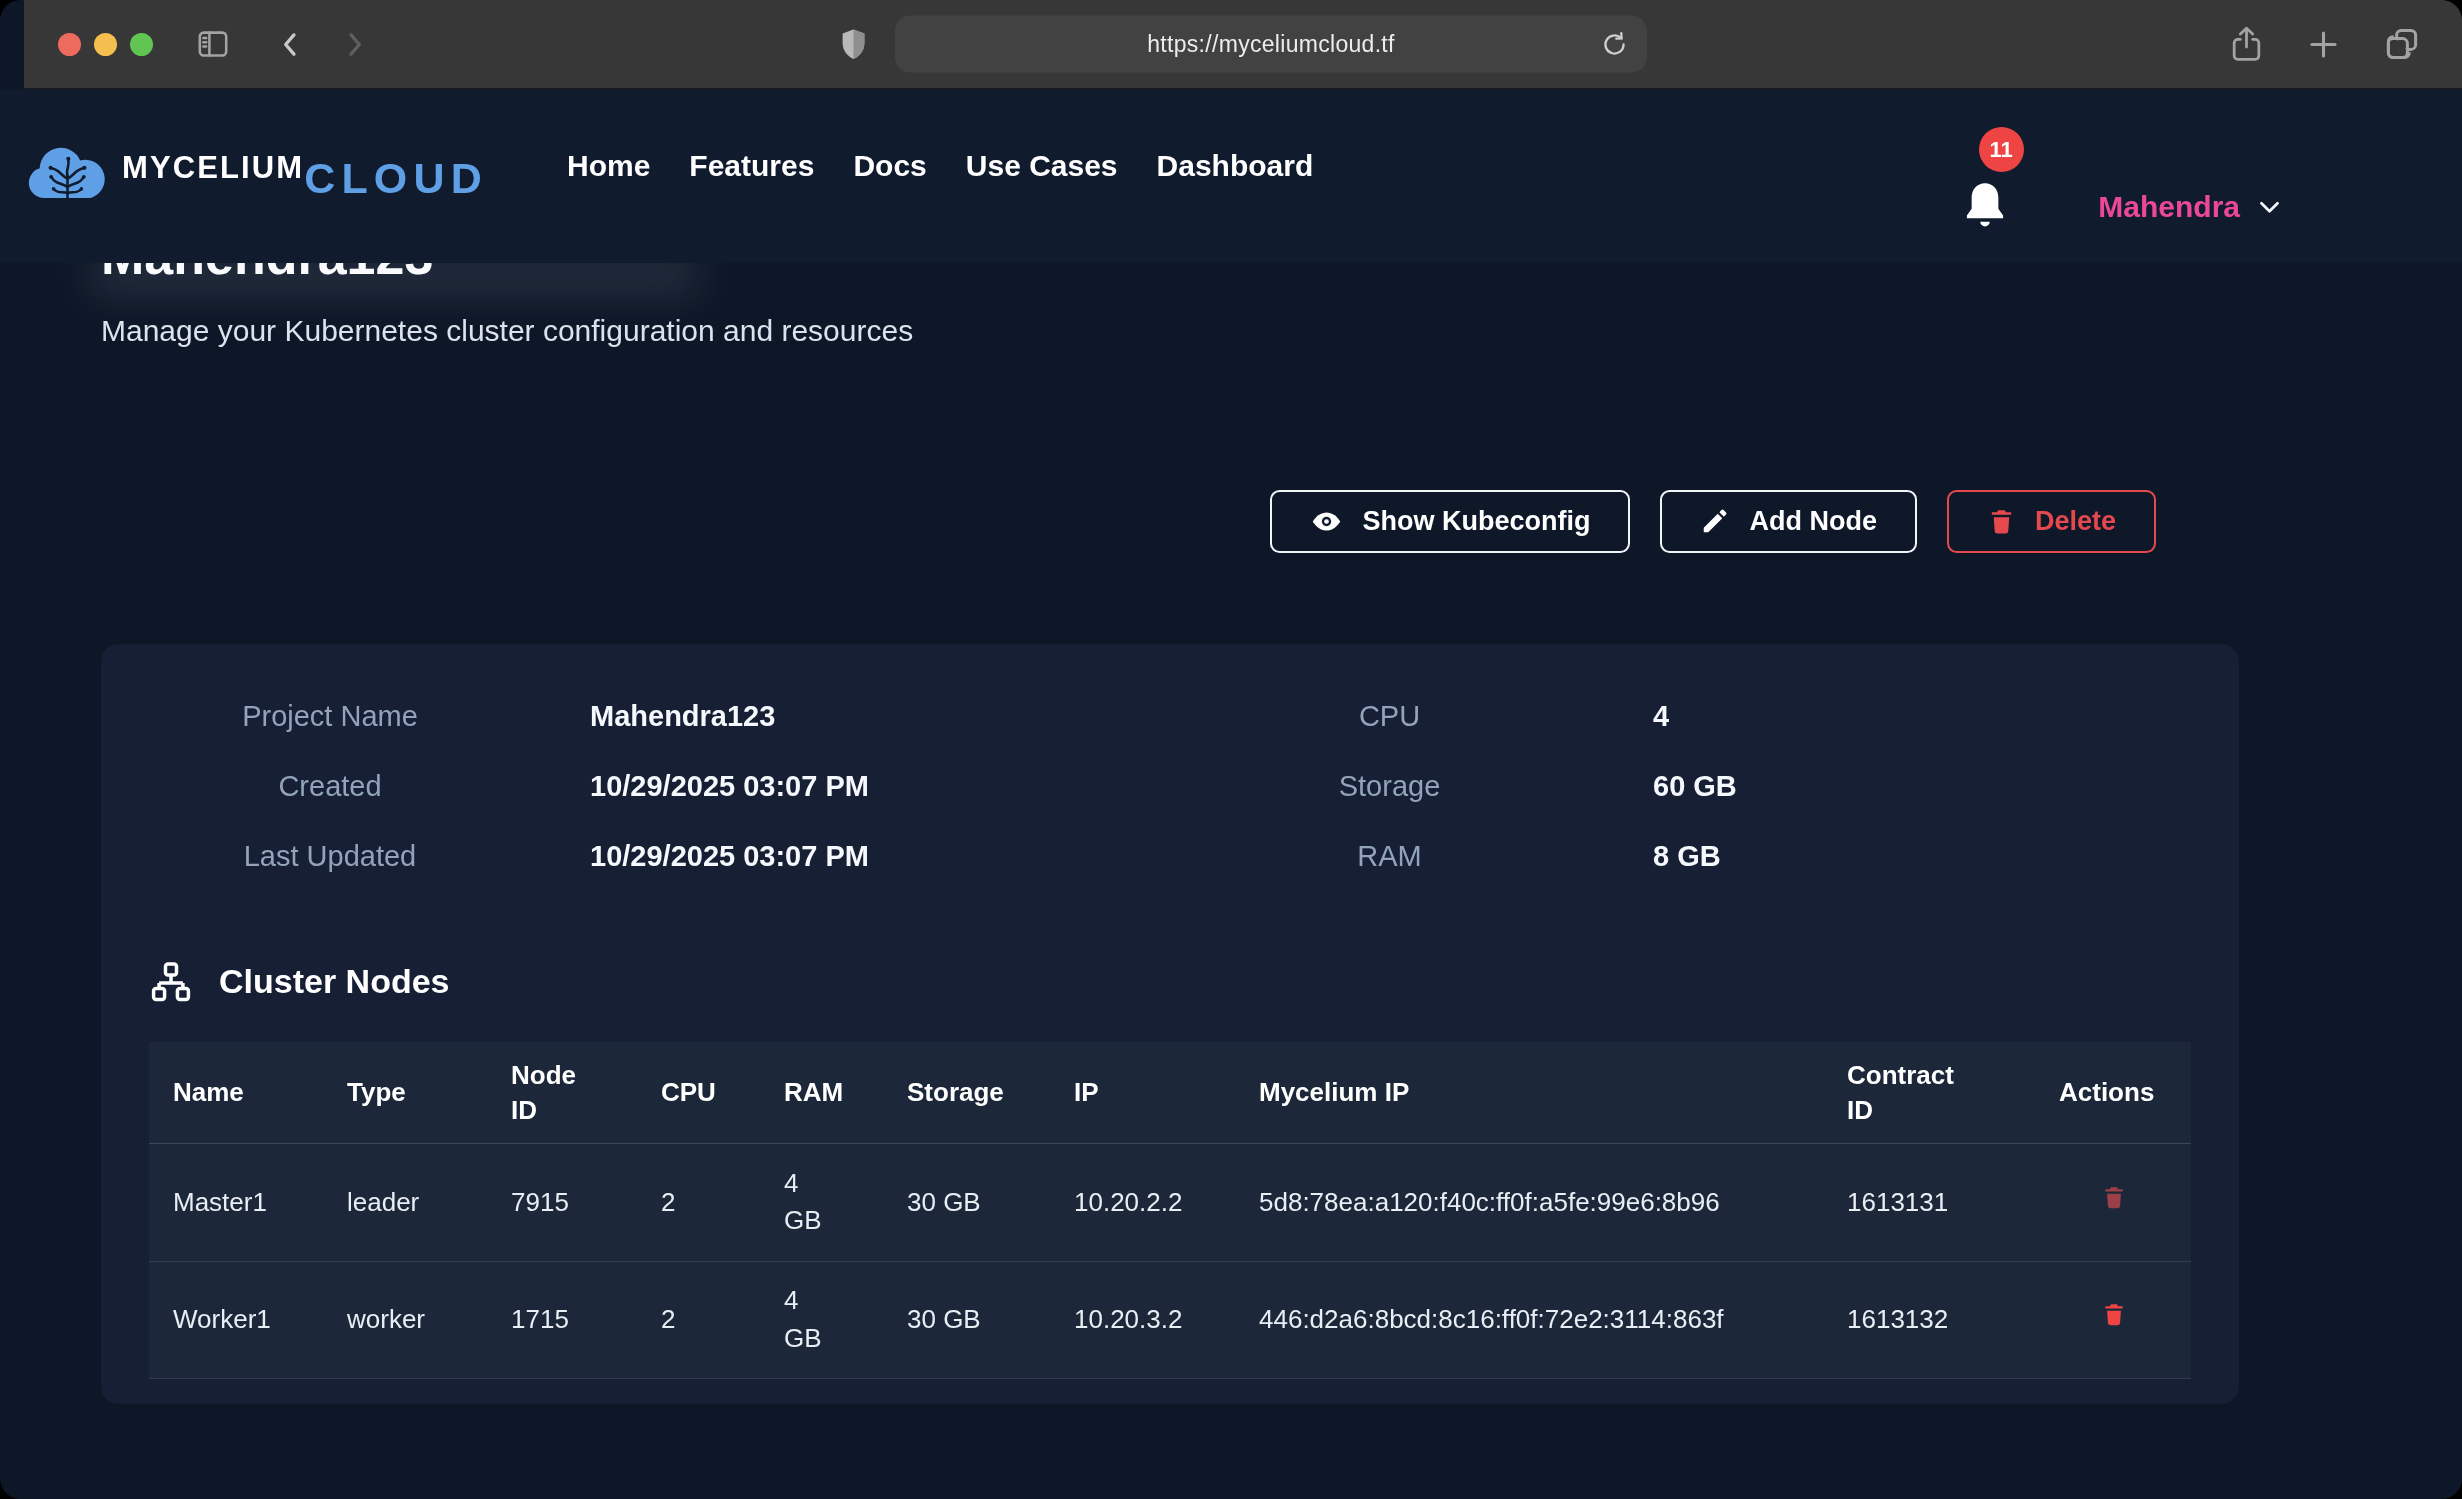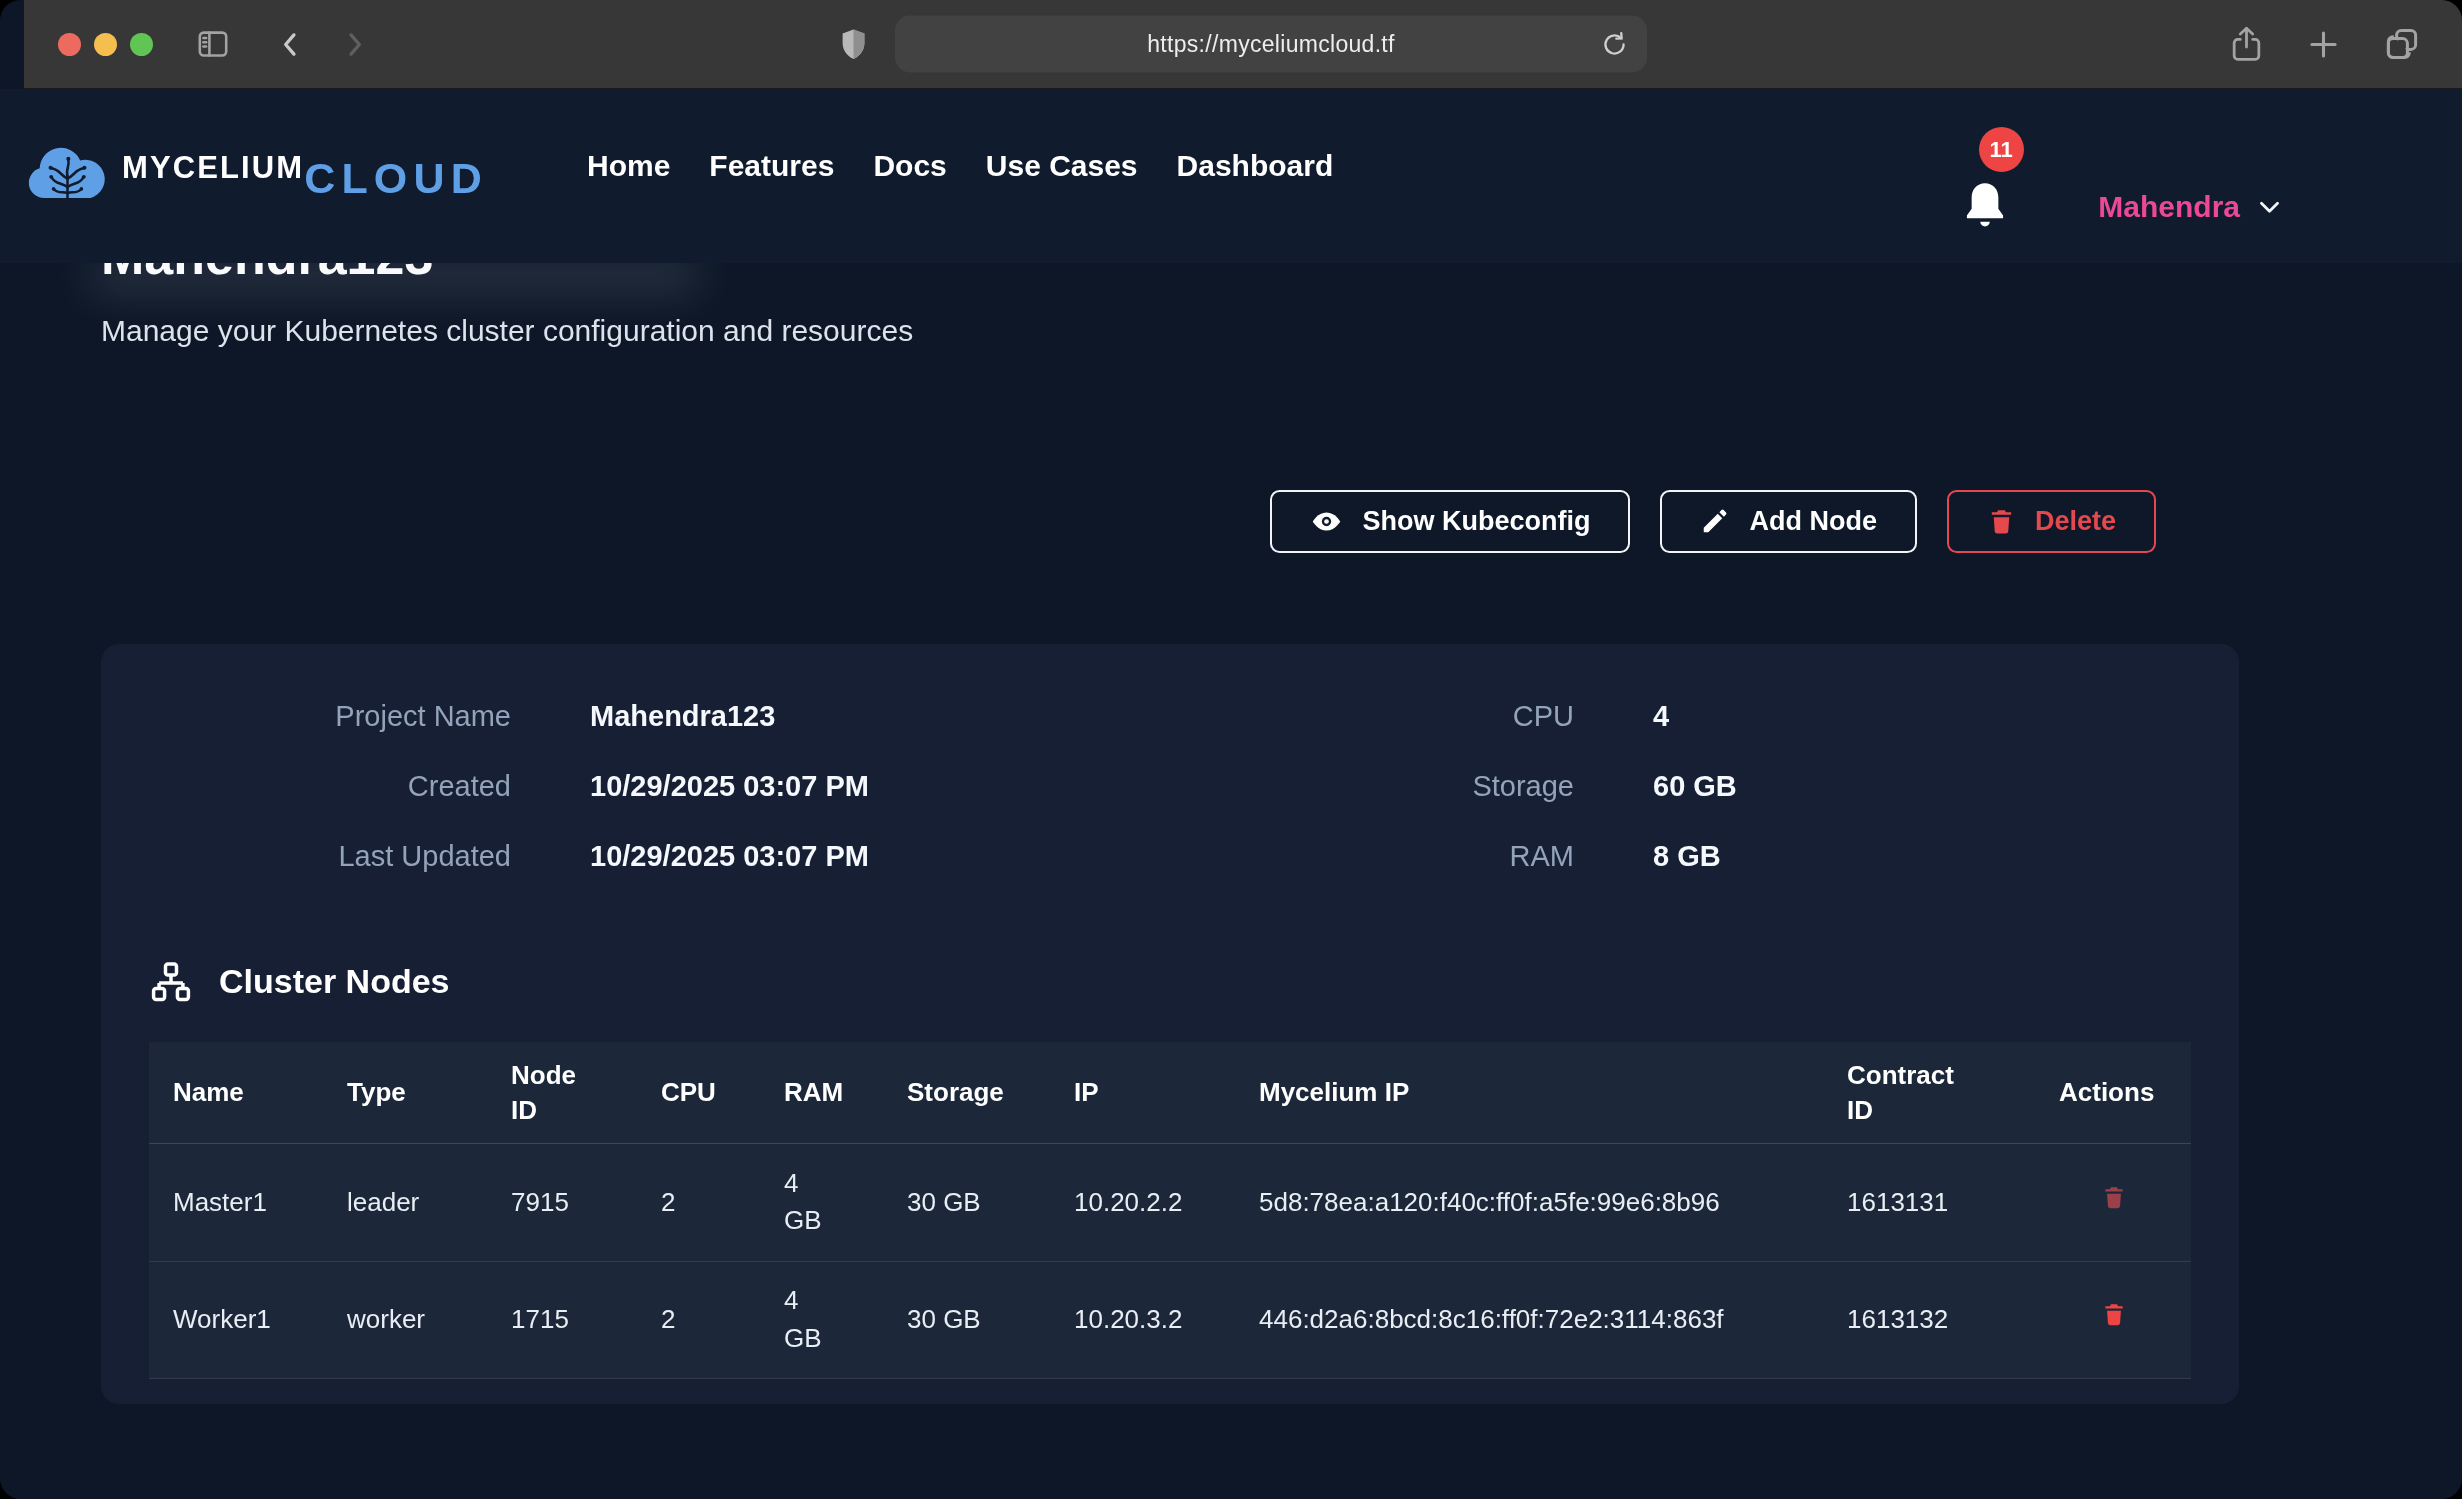--- a/index.html
+++ b/index.html
@@ -29,21 +29,21 @@
     background:none;border:none;color:#cfcfcf;display:flex;padding:0;}
   .chrome-right{position:absolute;right:40px;display:flex;align-items:center;gap:40px;color:#a8a8a8;}
 
   
   .site-nav{position:relative;z-index:5;height:174px;background:#101b2d;
     display:flex;align-items:center;padding:0 181px 0 24px;}
   .brand{display:flex;align-items:center;gap:11px;background:none;border:none;padding:0;}
   .brand-text{display:flex;flex-direction:row;line-height:1;text-align:left;}
   .b1{color:#ffffff;font-size:31px;font-weight:800;letter-spacing:2.1px;}
   .b2{color:#5f9fe6;font-size:43px;font-weight:800;letter-spacing:6.2px;margin-top:4.1px;}
-  .nav-links{display:flex;gap:39px;margin-left:99px;position:relative;top:-9.6px;}
+  .nav-links{display:flex;gap:39px;margin-left:79px;position:relative;top:-9.6px;}
   .nav-link{color:#fff;font-size:30px;font-weight:700;text-decoration:none;}
   .nav-right{margin-left:auto;display:flex;align-items:center;gap:87px;position:relative;top:31px;}
   .bell-wrap{position:relative;background:none;border:none;padding:0;color:#fff;display:flex;}
   .badge{position:absolute;top:-52px;right:-12.3px;min-width:45px;height:45px;border-radius:23px;
     background:#ef4444;color:#fff;font-size:22px;font-weight:700;
     display:flex;align-items:center;justify-content:center;}
   .user{display:flex;align-items:center;gap:18px;background:none;border:none;padding:0;
     color:#ec4899;font-size:30px;font-weight:600;}
 
   
@@ -61,21 +61,21 @@
     font-size:27px;font-weight:700;font-family:inherit;}
   .btn svg{flex:none;}
   .btn-delete{border-color:#e5484d;color:#e5484d;}
 
   
   .card{margin:91px 223px 0 101px;background:#161f33;border-radius:18px;padding:56px 48px 24.6px;}
   .overview{display:flex;}
   .ov{display:grid;row-gap:37px;column-gap:79px;align-items:baseline;}
   .ov-left{flex:none;width:1056px;grid-template-columns:362px 1fr;}
   .ov-right{flex:1;grid-template-columns:369px 1fr;}
-  .ov-label{text-align:right;color:#93a3bb;font-size:29px;font-weight:500;}
+  .ov-label{text-align:center;color:#93a3bb;font-size:29px;font-weight:500;}
   .ov-value{color:#f5f8fc;font-size:29px;font-weight:600;}
 
   .cluster-head{display:flex;align-items:center;gap:26px;margin-top:87px;color:#fff;}
   .cluster-head h2{margin:0;font-size:34px;font-weight:700;color:#fff;}
 
   
   table{margin-top:38px;width:100%;border-collapse:collapse;table-layout:fixed;
     background:#1c2839;font-size:26px;}
   th{color:#ffffff;font-weight:600;text-align:left;padding:16.4px 27px 16.4px 0;
     line-height:1.32;vertical-align:middle;border-bottom:1.4px solid rgba(148,163,184,0.25);}

